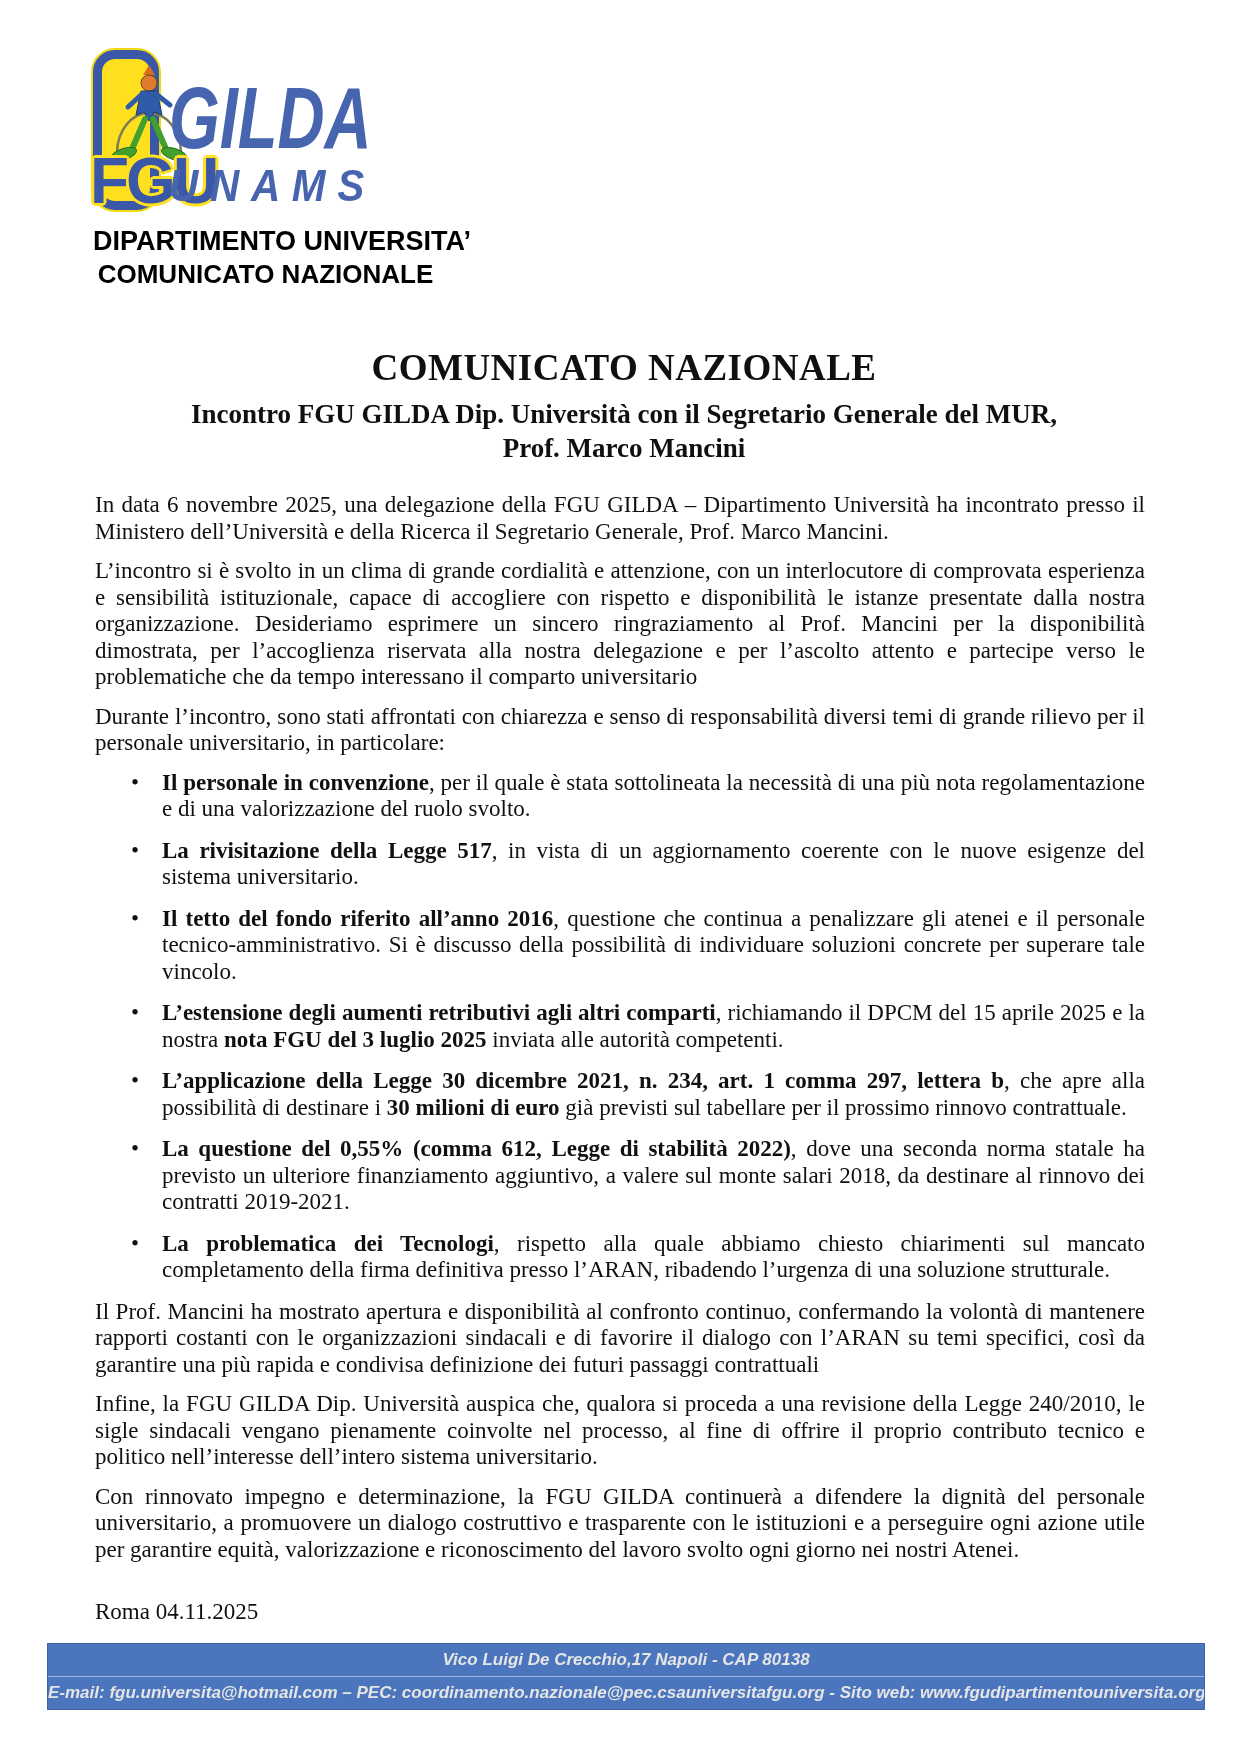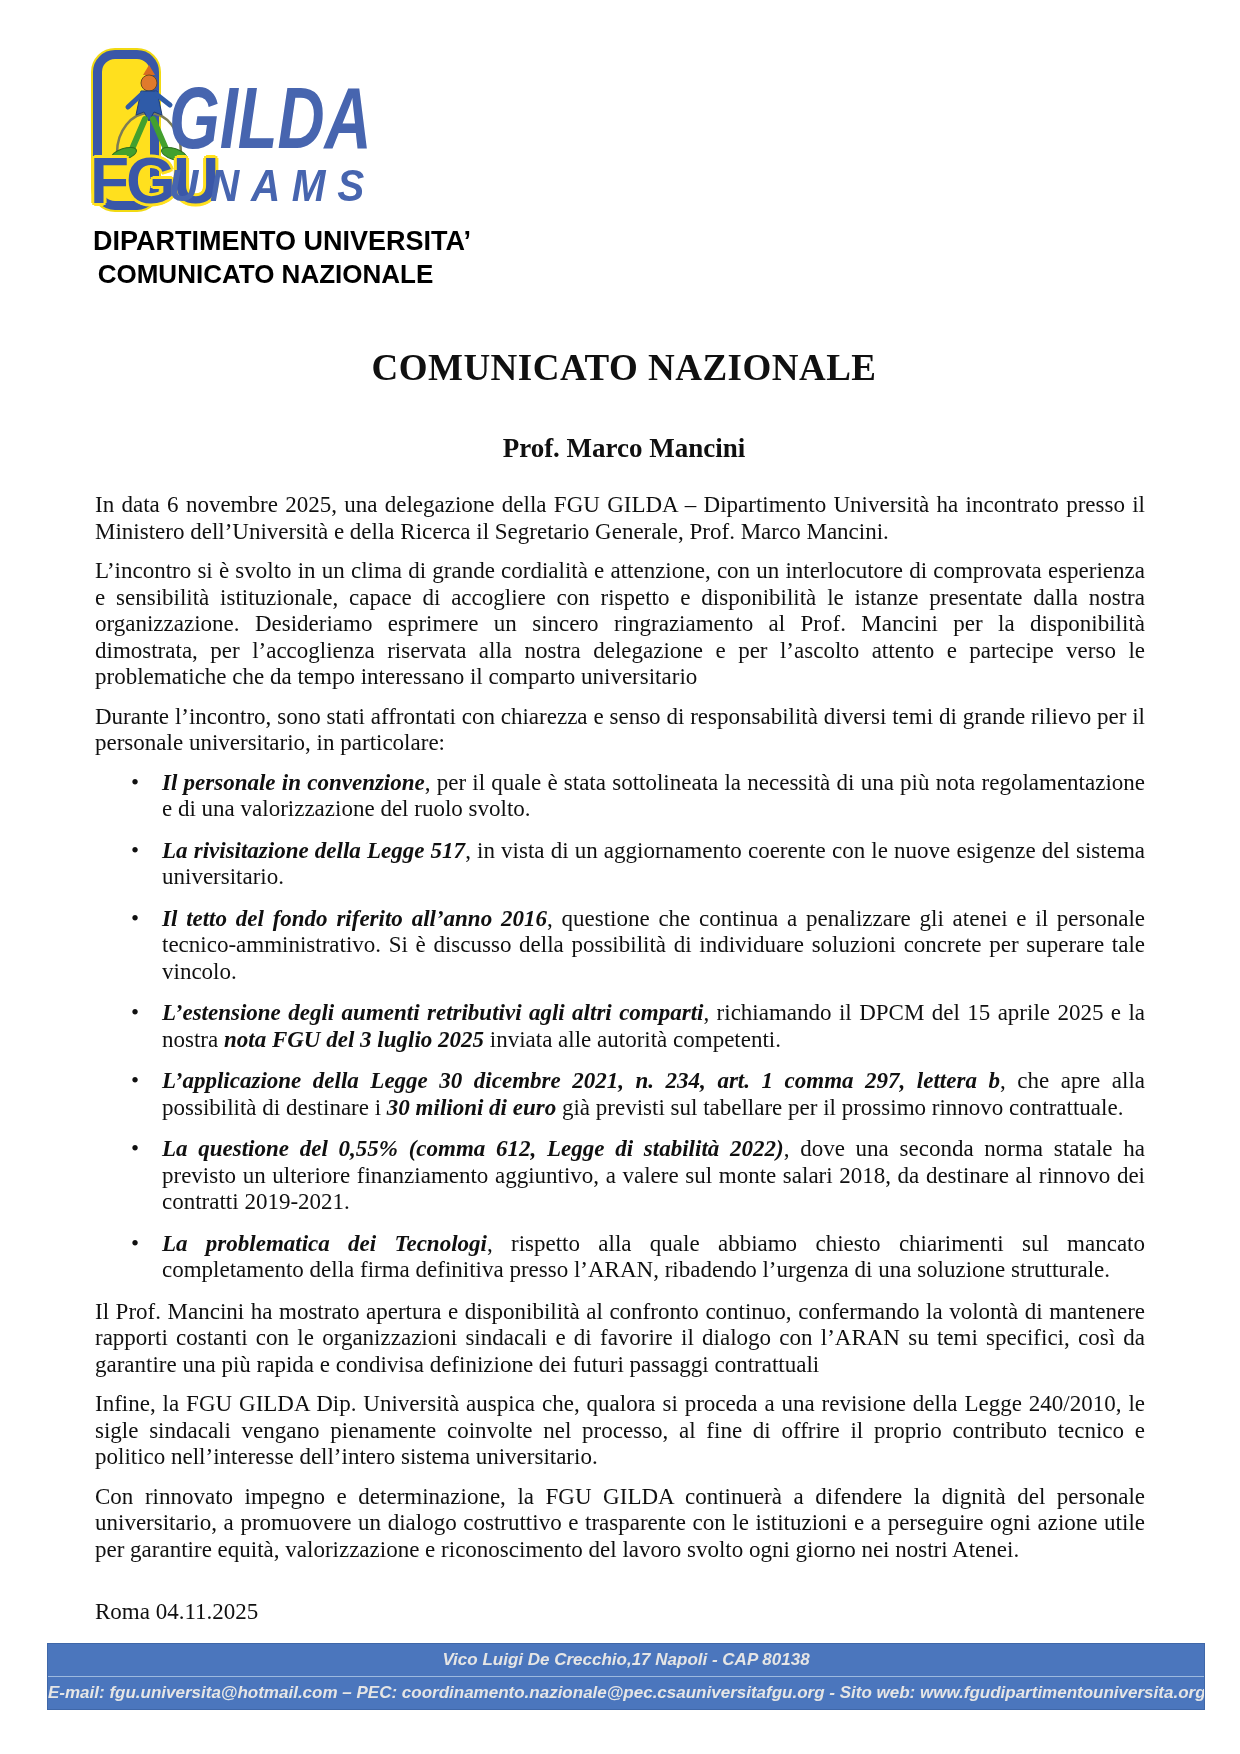--- a/index.html
+++ b/index.html
@@ -54,21 +54,21 @@
   main p { margin:0 0 13px; font-size:23px; line-height:26.5px; text-align:justify; }
   .content-list { list-style:none; margin:0; padding:0; }
   .content-list li {
     position:relative; margin:0 0 15px; padding-left:67px;
     font-size:23px; line-height:26.5px; text-align:justify;
   }
   .content-list li::before {
     content:"\2022"; position:absolute; left:36px; top:0;
     font-size:23px; line-height:26.5px;
   }
-  .bold { font-weight:bold;font-style:italic; }
+  .bold { font-weight:bold; }
   .date-line { margin-top:36px !important; text-align:left !important; }
   .signature-line { margin-top:2px !important; text-align:center !important; }
 
   
   .footer-bar {
     position:absolute; top:1643px; left:47px; width:1158px;
     background:#4B76BD; border:1px solid #3F67A8; box-sizing:border-box;
     font-family:"Liberation Sans", sans-serif; font-style:italic; font-weight:bold;
     color:#e5e5e5; text-align:center;
   }
@@ -102,21 +102,21 @@
         <div class="unams">UNAMS</div>
       </div>
     </div>
     <div class="dept">DIPARTIMENTO UNIVERSITA’</div>
     <div class="segr">COMUNICATO NAZIONALE</div>
   </header>
 
   <section class="title-block">
     <h1>COMUNICATO NAZIONALE</h1>
     <h2>
-      <br>
+      <span>Incontro FGU GILDA Dip. Università con il Segretario Generale del MUR,</span><br>
       <span>Prof. Marco Mancini</span>
     </h2>
   </section>
 
   <main>
     <p>In data 6 novembre 2025, una delegazione della FGU GILDA – Dipartimento Università ha incontrato presso il Ministero dell’Università e della Ricerca il Segretario Generale, Prof. Marco Mancini.</p>
     <p>L’incontro si è svolto in un clima di grande cordialità e attenzione, con un interlocutore di comprovata esperienza e sensibilità istituzionale, capace di accogliere con rispetto e disponibilità le istanze presentate dalla nostra organizzazione. Desideriamo esprimere un sincero ringraziamento al Prof. Mancini per la disponibilità dimostrata, per l’accoglienza riservata alla nostra delegazione e per l’ascolto attento e partecipe verso le problematiche che da tempo interessano il comparto universitario</p>
     <p>Durante l’incontro, sono stati affrontati con chiarezza e senso di responsabilità diversi temi di grande rilievo per il personale universitario, in particolare:</p>
 
     <ul class="content-list">

